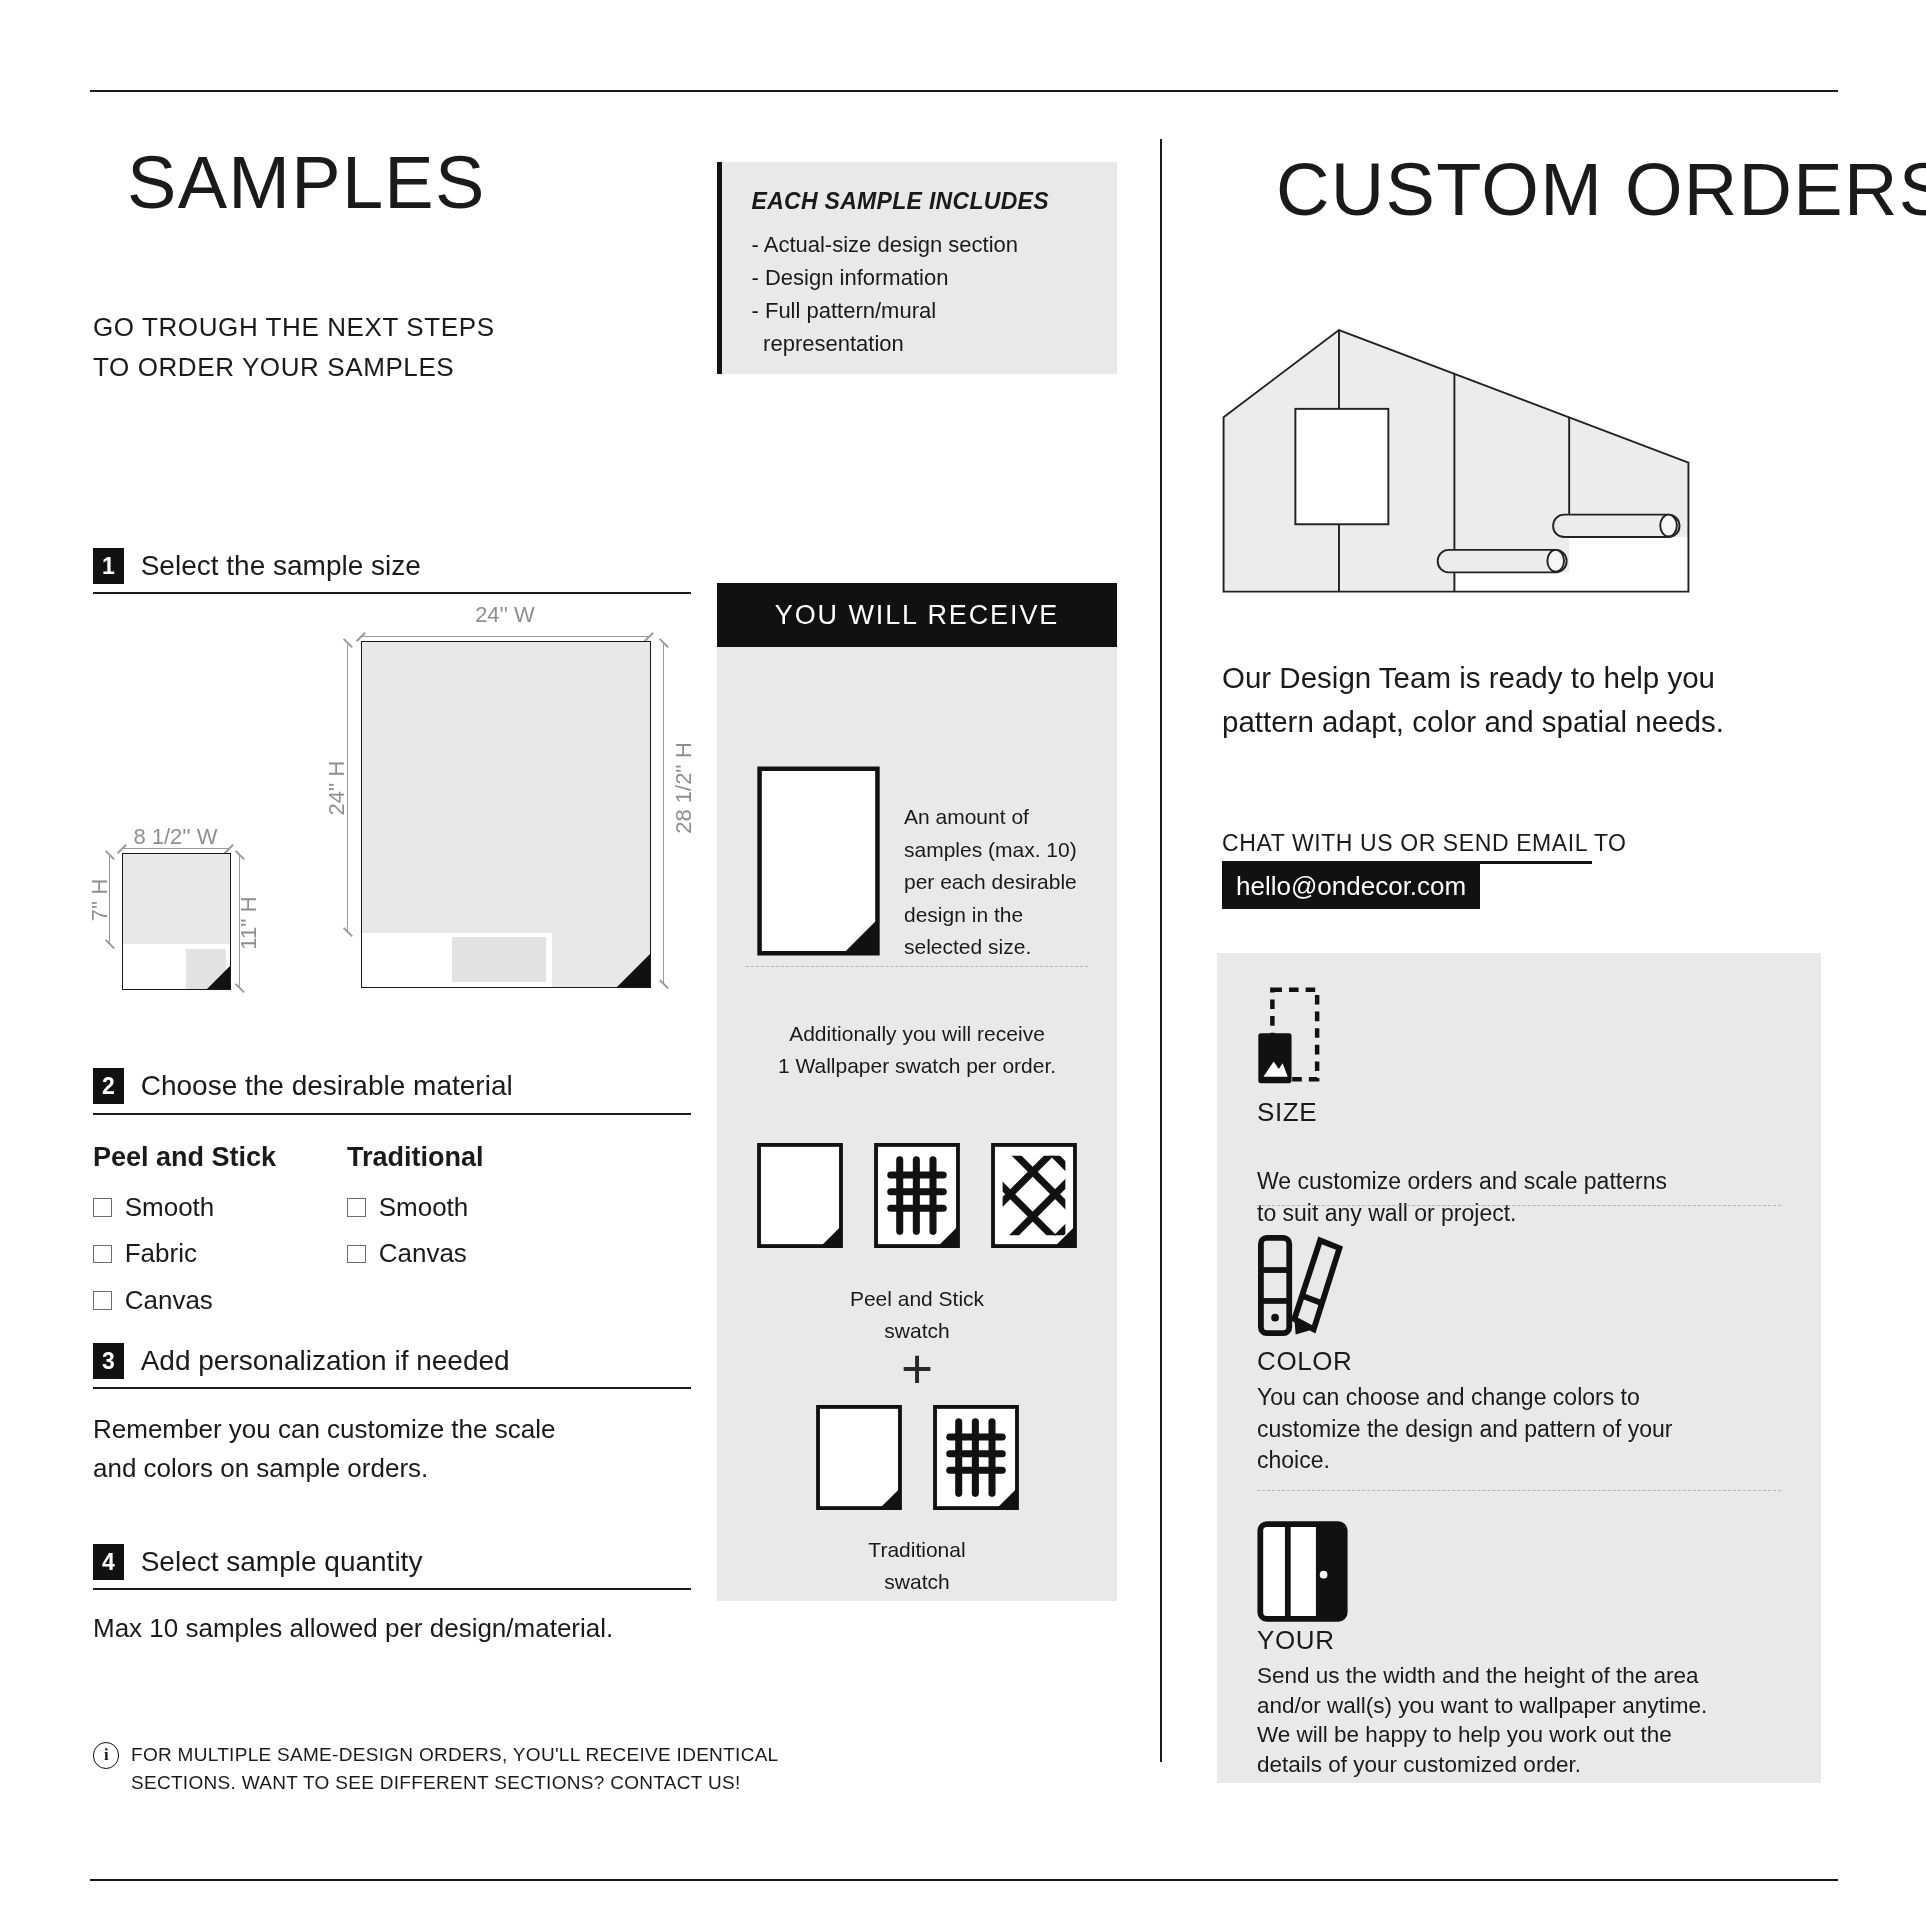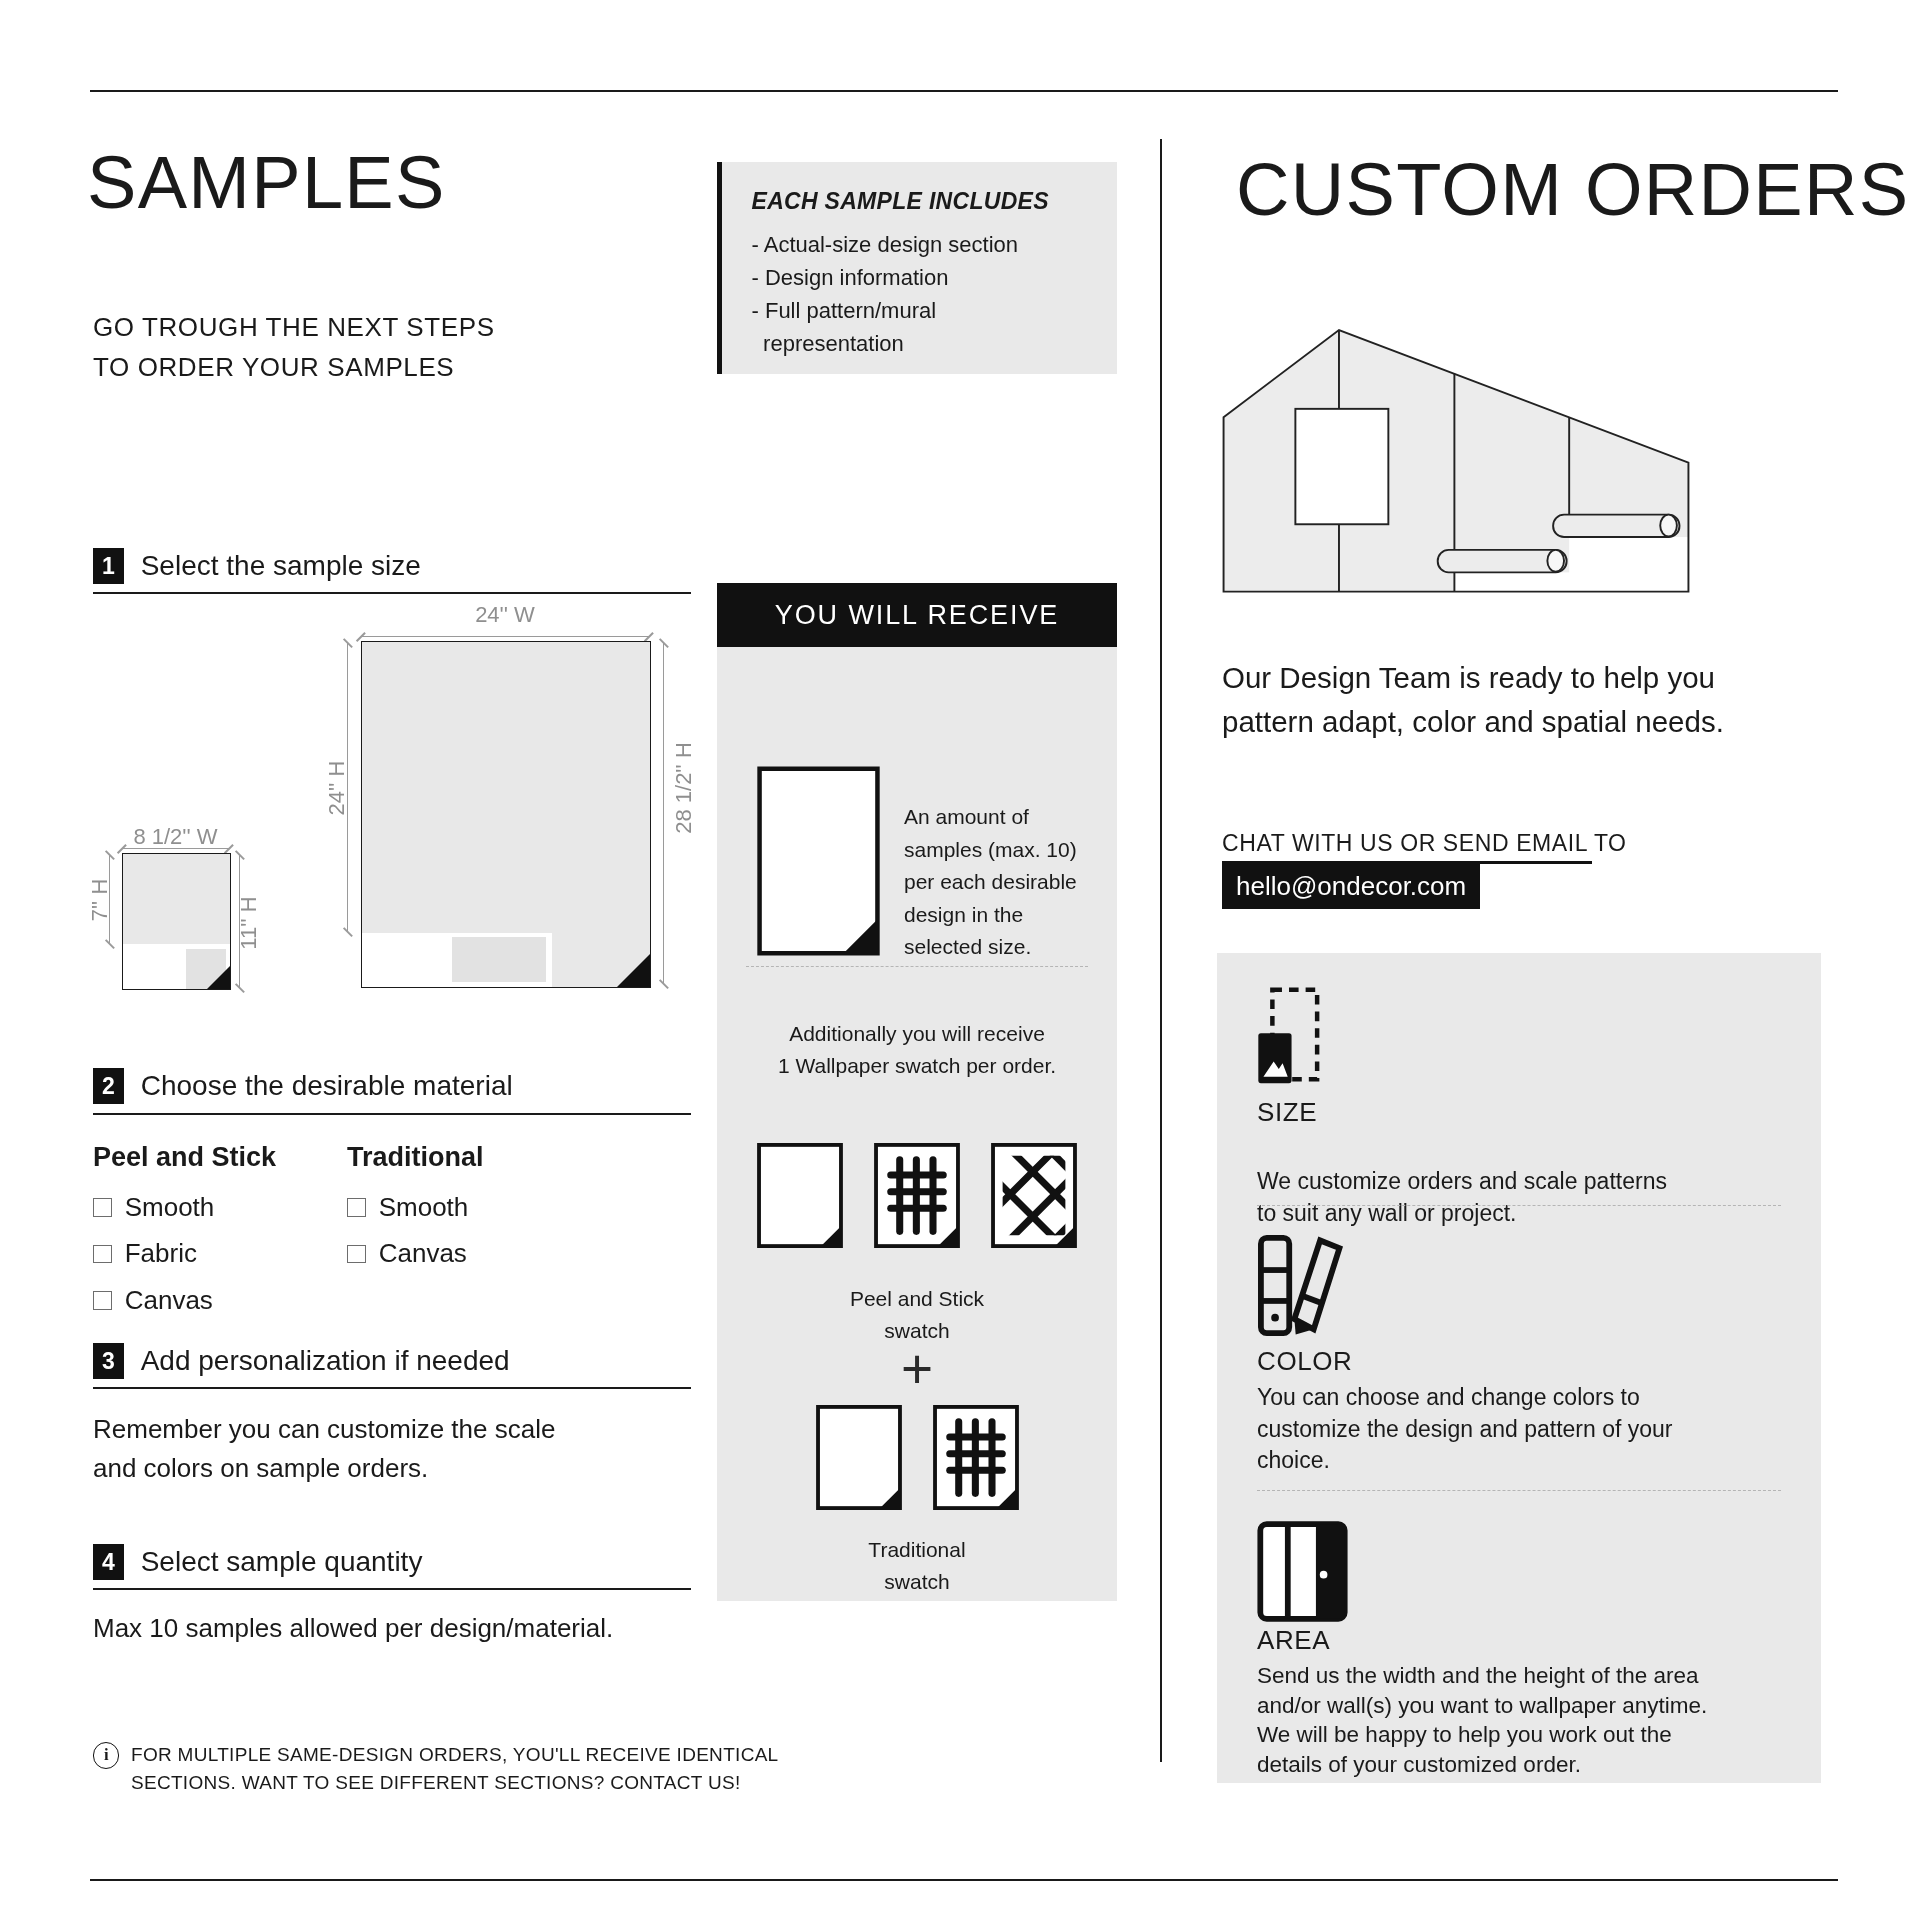--- a/index.html
+++ b/index.html
@@ -1,21 +1,21 @@
 <!DOCTYPE html>
 <html style="font-size:10.3px"><head>
 <meta charset="utf-8">
 <style>
   html,body{margin:0;padding:0;}
   body{width:1926px;height:1926px;background:#ffffff;position:relative;overflow:hidden;
        font-family:"Liberation Sans","DejaVu Sans",sans-serif;color:#1a1a1a;}
   .abs{position:absolute;}
   .rule{position:absolute;left:90px;width:1748px;height:1.9px;background:#1a1a1a;}
   .vdiv{position:absolute;left:1160px;top:139px;width:1.9px;height:1623px;background:#1a1a1a;}
-  .big-title{position:absolute;font-size:74px;letter-spacing:1.3px;font-weight:400;line-height:1;white-space:nowrap;}
+  .big-title{position:absolute;font-size:74px;letter-spacing:1.3px;font-weight:400;line-height:1;white-space:nowrap;margin-left:40px;}
   .subtitle{position:absolute;font-size:26px;letter-spacing:0.6px;line-height:1.55;}
   .step-header{position:absolute;left:93px;display:flex;align-items:center;gap:16.7px;}
   .badge{width:31px;height:36px;background:#111;color:#fff;display:flex;align-items:center;justify-content:center;
          font-size:23px;font-weight:bold;}
   .step-label{font-size:28px;}
   .hrule{position:absolute;left:93px;width:598px;height:1.9px;background:#1a1a1a;}
   
   #diagram{position:absolute;left:93px;top:610px;width:598px;height:398px;}
   .sampleRect{position:absolute;background:#e8e8e8;border:1.9px solid #1a1a1a;}
   .whiteStrip{position:absolute;left:0;bottom:0;background:#fff;}
@@ -325,21 +325,21 @@
       <div>choice.</div>
     </div>
     <div class="dashed" style="left:40px;top:537px;width:524px;"></div>
 
     <svg class="abs" style="left:40px;top:568px;" width="91" height="101" viewBox="0 0 142 158">
       <rect x="5" y="5" width="132" height="148" rx="10" fill="#ffffff" stroke="#111" stroke-width="9"></rect>
       <line x1="48" y1="5" x2="48" y2="153" stroke="#111" stroke-width="9"></line>
       <path d="M92 5 H127 a10 10 0 0 1 10 10 V143 a10 10 0 0 1 -10 10 H92 Z" fill="#111"></path>
       <circle cx="104" cy="84" r="6" fill="#ffffff"></circle>
     </svg>
-    <div class="sec-head" style="top:672px;">AREA</div>
+    <div class="sec-head" style="top:672px;">YOUR</div>
     <div class="sec-text" style="top:708px;font-size:22.5px;line-height:1.32;">
       <div>Send us the width and the height of the area</div>
       <div>and/or wall(s) you want to wallpaper anytime.</div>
       <div>We will be happy to help you work out the</div>
       <div>details of your customized order.</div>
     </div>
   </div>
 
 </div>
 

